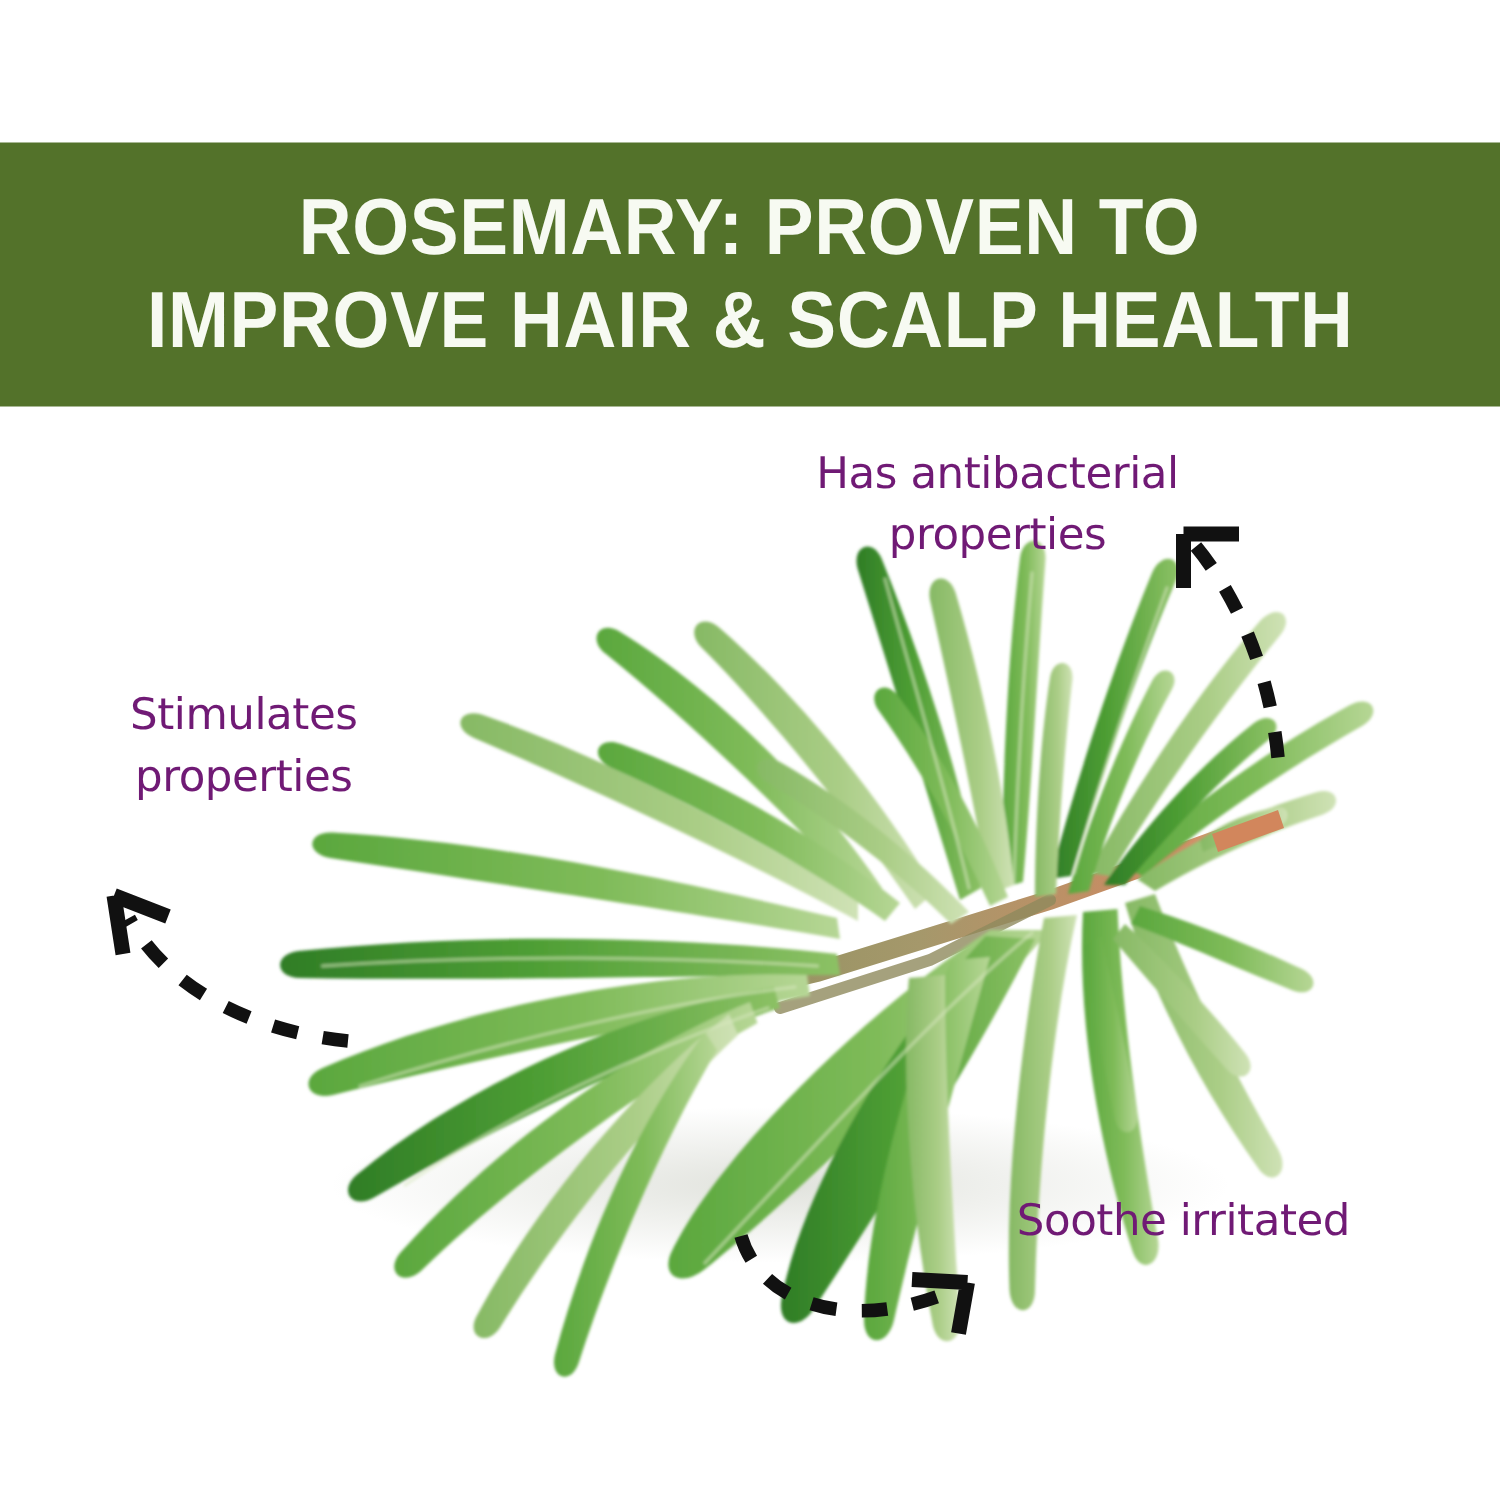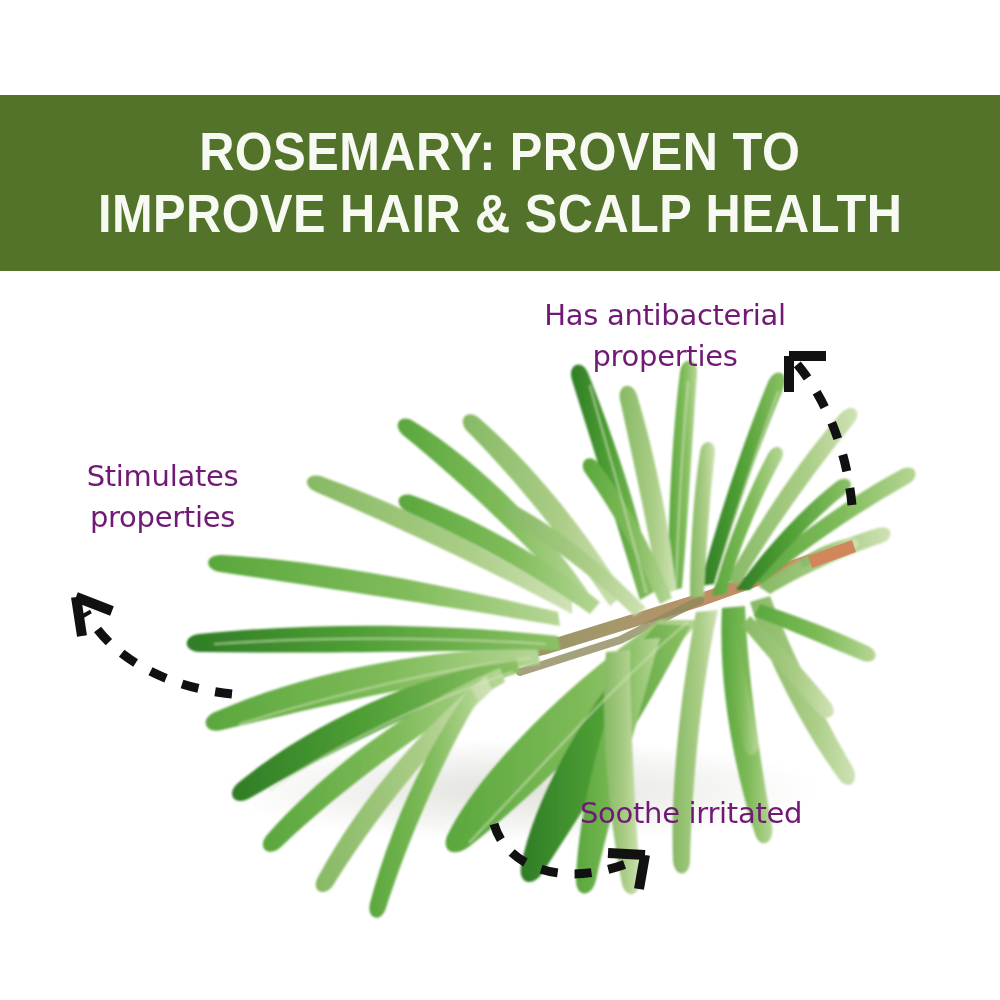--- a/index.html
+++ b/index.html
@@ -71,21 +71,21 @@
   #callout-circulation {
     left: 30px;
     top: 456px;
     width: 265px;
     text-align: center;
   }
   #callout-soothe {
     left: 580px;
     top: 793px;
     width: 320px;
-    text-align: left;
+    text-align: right;
   }
 
   
   #sprig-layer, #arrow-layer {
     position: absolute;
     left: 0;
     top: 0;
     width: 1000px;
     height: 1000px;
     pointer-events: none;

